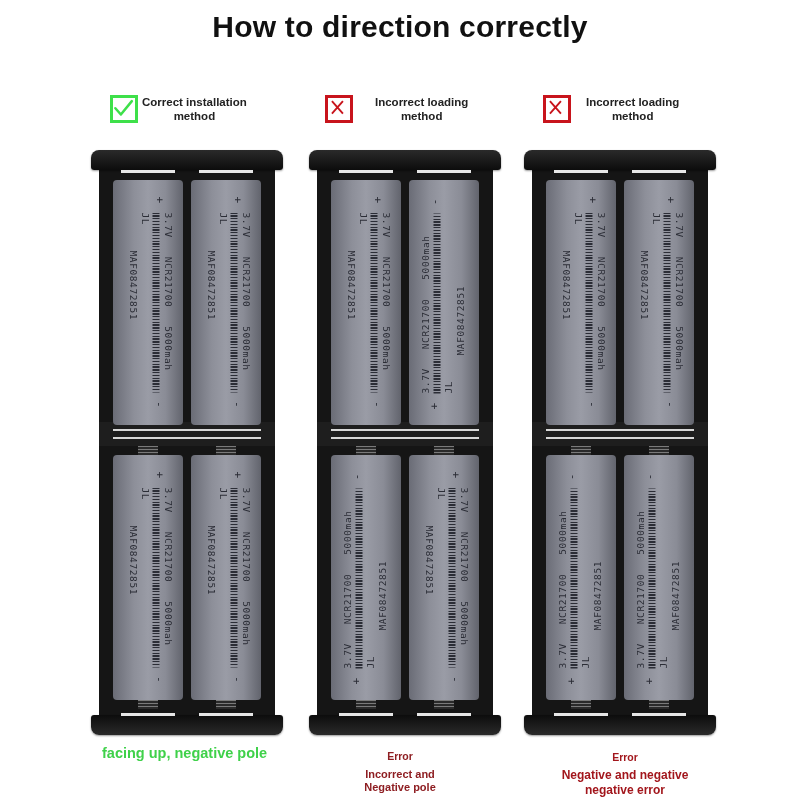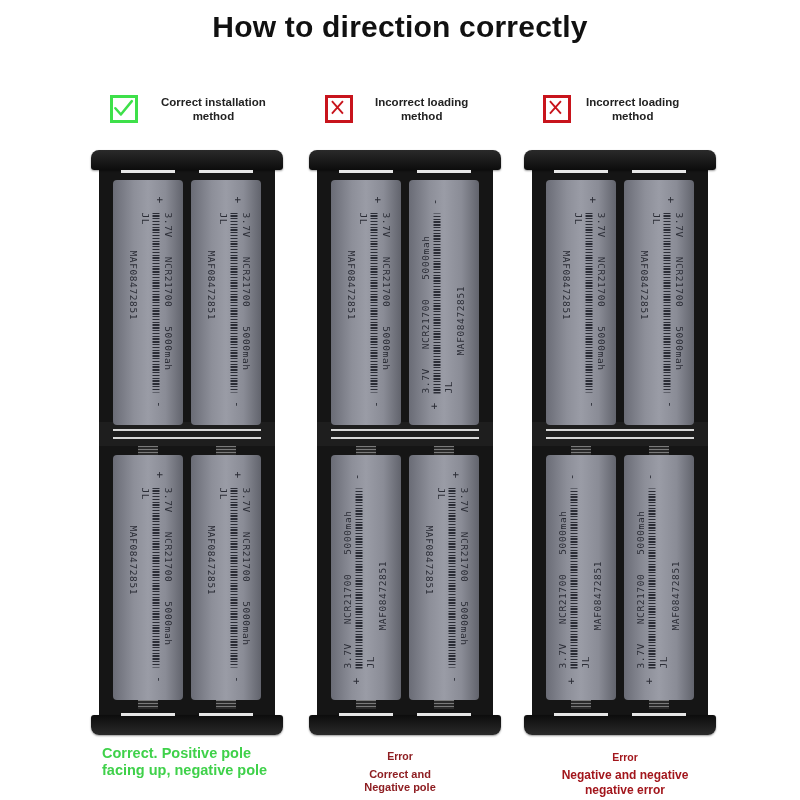--- a/index.html
+++ b/index.html
@@ -5,21 +5,21 @@
   html, body { margin:0; padding:0; }
   body { width:800px; height:800px; background:#ffffff; position:relative; overflow:hidden;
          font-family:"Liberation Sans", "DejaVu Sans", sans-serif; }
   .title { position:absolute; left:0; top:10px; width:800px; text-align:center;
            font-size:30px; font-weight:bold; color:#111; letter-spacing:0.2px; }
   .legend { position:absolute; top:92px; height:34px; display:flex; align-items:center; }
   .mark { width:28px; height:28px; box-sizing:border-box; border:3px solid; position:relative; flex:none; }
   .mark svg { position:absolute; left:0; top:0; width:100%; height:100%; }
   .mark.ok { border-color:#3ee04a; background:#fff; }
   .mark.bad { border-color:#c8141c; background:#fff; }
-  .legend-text { font-size:11.5px; font-weight:bold; color:#222; text-align:center; line-height:14px; margin-left:23px; }
+  .legend-text { font-size:11.5px; font-weight:bold; color:#222; text-align:center; line-height:14px; margin-left:4px; }
   .holder { position:absolute; top:150px; width:192px; height:585px; }
   .cap { position:absolute; left:0; width:192px; height:20px; background:linear-gradient(#2a2a2a,#0c0c0c);
          border-radius:8px 8px 3px 3px; box-shadow:0 1px 2px rgba(0,0,0,0.4); }
   .cap.top { top:0; }
   .cap.bottom { bottom:0; border-radius:3px 3px 8px 8px; background:linear-gradient(#0c0c0c,#2a2a2a); }
   .frame { position:absolute; left:8px; top:12px; width:176px; height:561px; background:#151515; border-radius:2px; }
   .divider { position:absolute; left:8px; top:272px; width:176px; height:24px; background:#1e1e1e; }
   .divider .rail { position:absolute; left:14px; width:148px; height:2px; background:#d8d8d8; }
   .contact { position:absolute; height:3px; background:#e6e6e6; }
   .spring { position:absolute; width:20px; height:9px;
@@ -259,25 +259,24 @@
           <div class="bar"></div>
           <span class="l2">JL</span>
           <span class="l3">MAF08472851</span>
           <span class="minus">-</span>
         </div>
       </div>
     </div>
   </div>
 
 <div class="caption cap1">
-  <div>Correct. Positive pole</div>
   <div>facing up, negative pole</div>
 </div>
 <div class="caption cap2">
   <span class="err">Error</span>
-  <div>Correct and</div>
+  <div>Incorrect and</div>
   <div>Negative pole</div>
 </div>
 <div class="caption cap3">
   <span class="err">Error</span>
   <div>Negative and negative</div>
   <div>negative error</div>
 </div>
 
 </body></html>

